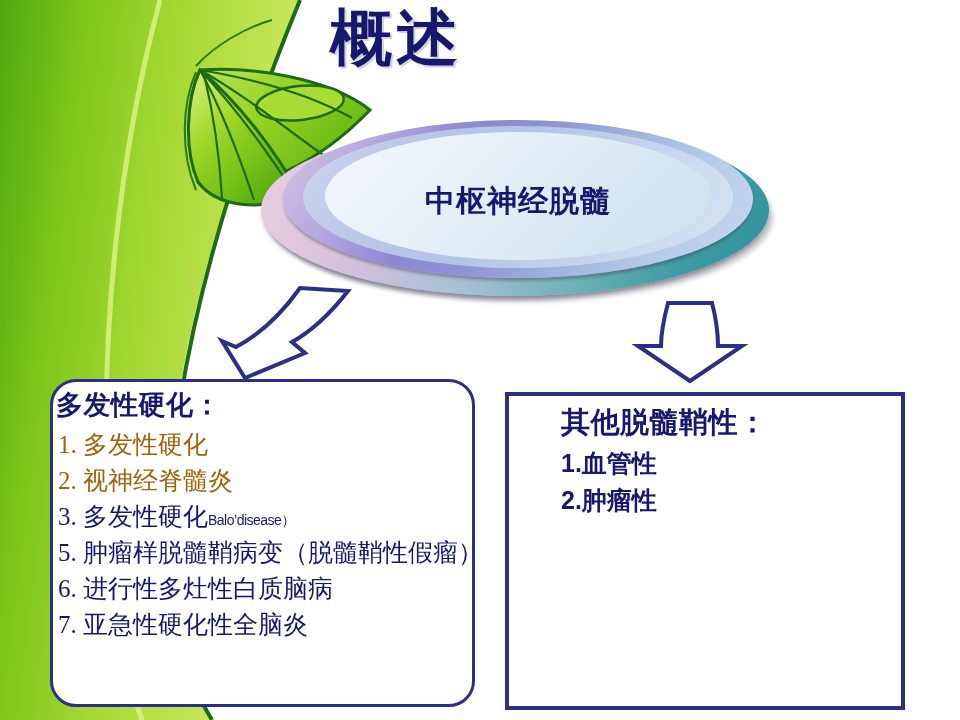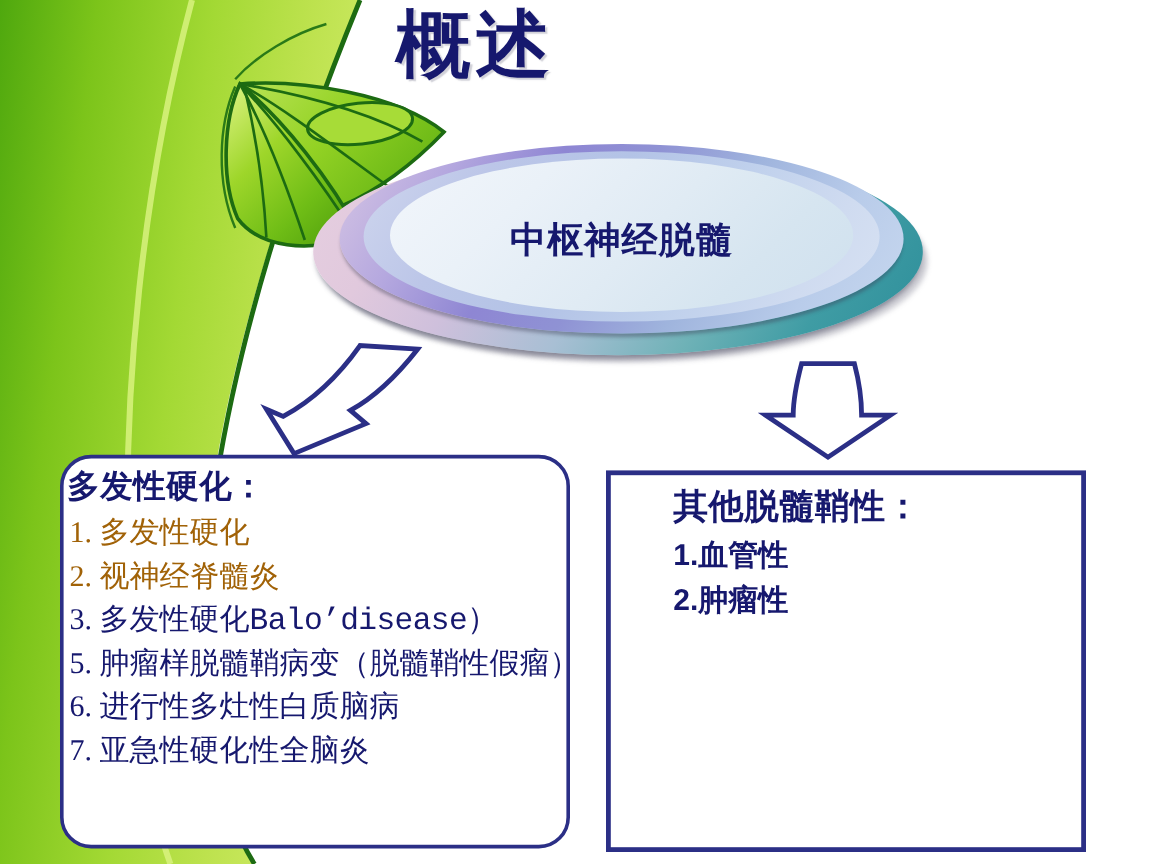--- a/index.html
+++ b/index.html
@@ -143,22 +143,22 @@
   #left-box-content .li {
     padding: 4px 0 4px 8px;
     white-space: nowrap;
     line-height: 1.12;
   }
   #left-box-content .li.red { color: #a16207; }
   .num {
     font-family: "Liberation Serif", "DejaVu Serif", serif;
   }
   .latin {
-    font-family: Liberation Mono, monospace;
-    font-size: 26px;
+    font-family: Liberation Sans, sans-serif;
+    font-size: 14px;
     letter-spacing: -0.5px;
   }
 
   
   #right-box {
     position: absolute;
     left: 505px;
     top: 392px;
     width: 400px;
     height: 318px;

